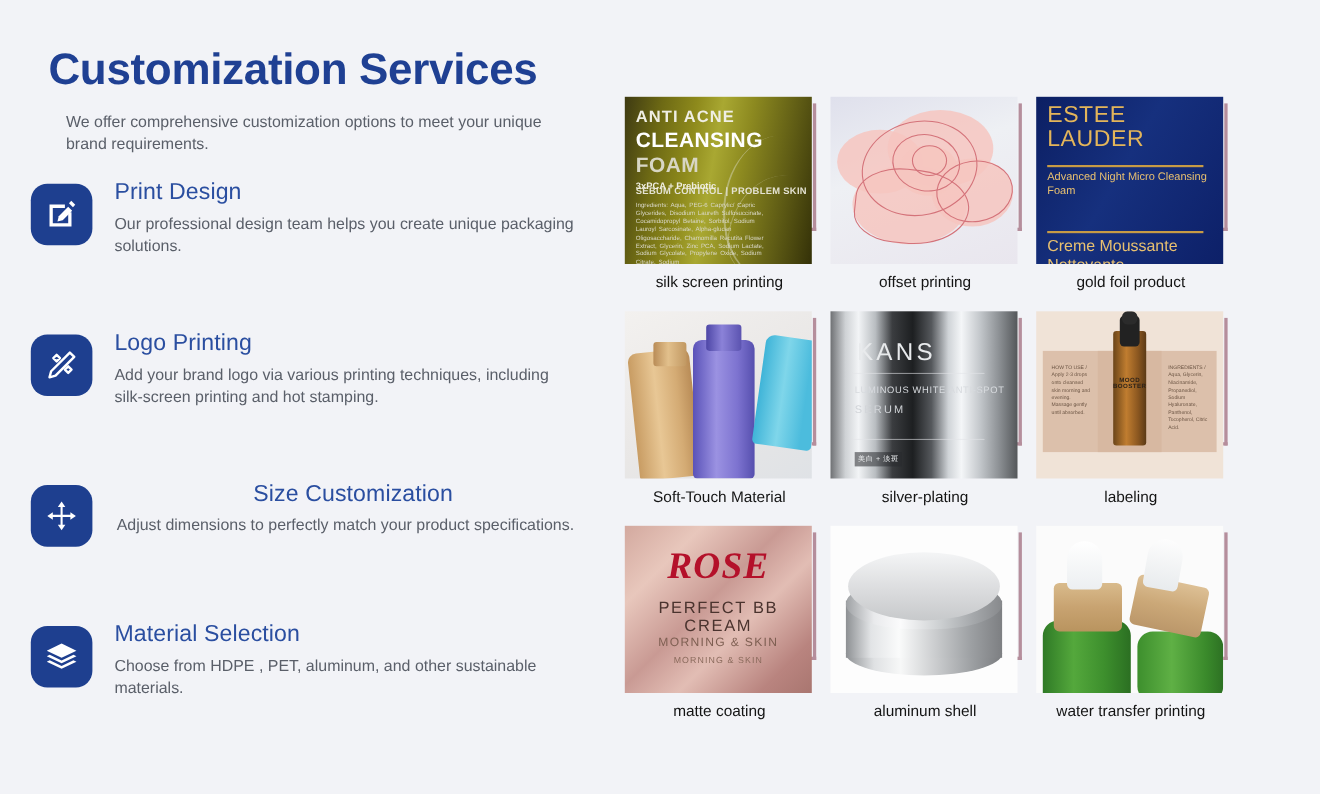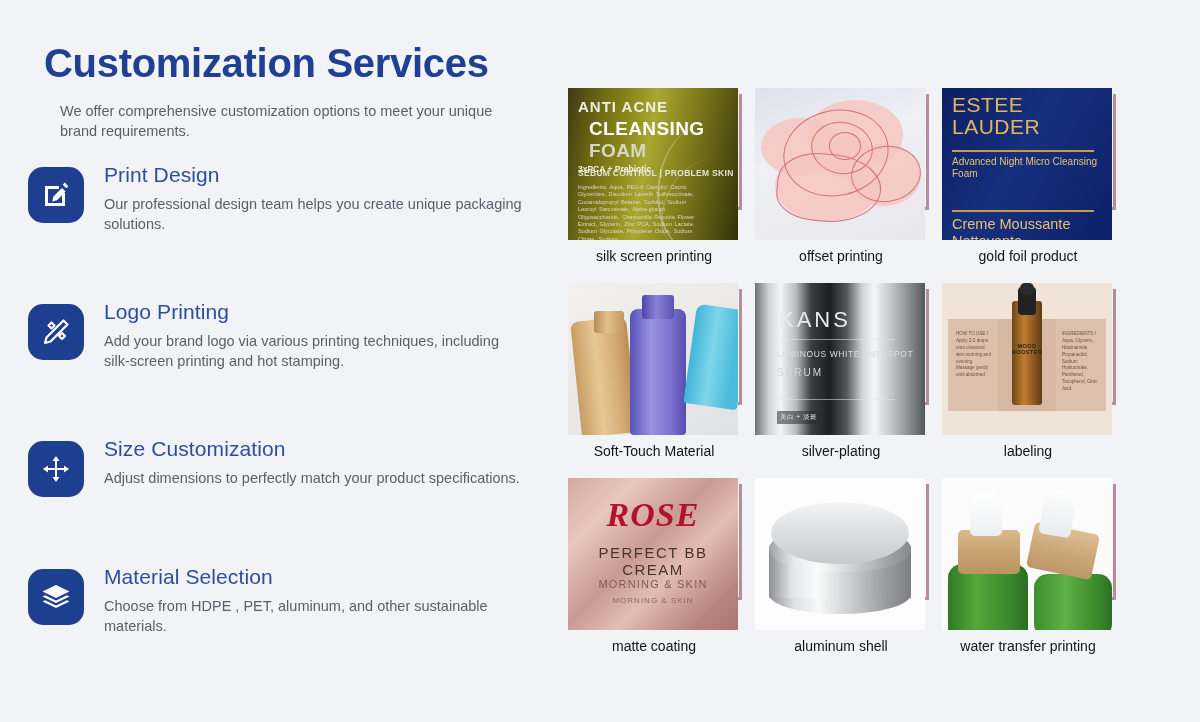--- a/index.html
+++ b/index.html
@@ -19,21 +19,21 @@
     letter-spacing:-0.3px;line-height:1.08;margin:0 0 8px 0;
   }
   .subtitle{
     font-size:14.5px;color:#5a5f69;line-height:1.38;margin:16px;max-width:440px;
   }
 
   .features{position:absolute;left:28px;top:163px;width:510px;}
   .feature{position:relative;min-height:122px;}
   .feature.f1{height:137px;}
   .feature.f2{height:137px;}
-  .feature.f3{height:128px;}
+  .feature.f3{height:128px;text-align:center;}
   .feature.f4{height:120px;}
 
   .ficon{
     position:absolute;left:0;top:4px;
     width:56px;height:56px;border-radius:15px;
     background:#1e3f8f;
     display:flex;align-items:center;justify-content:center;
   }
   .ficon svg{display:block;}
   .ftext{margin-left:76px;padding-top:0;}
@@ -70,21 +70,21 @@
     text-align:center;font-size:14px;color:#141414;line-height:1.2;
     white-space:nowrap;
   }
   .cap-wide{left:-12px;width:196px;}
 
   
   
   .t-silk{background:linear-gradient(100deg,#3e3a12 0%,#6e6a14 18%,#8e8a1c 34%,#a9a832 46%,#8d8a20 60%,#5d5a14 82%,#343108 100%);}
   .t-silk .ln{position:absolute;color:#f2f2ea;font-weight:bold;}
   .t-silk .l1{left:10px;top:10px;font-size:15px;letter-spacing:1px;color:#efeee4;font-weight:600;}
-  .t-silk .l2{left:10px;top:30px;font-size:19px;letter-spacing:.4px;margin-left:11px;}
+  .t-silk .l2{left:10px;top:30px;font-size:19px;letter-spacing:.4px;}
   .t-silk .l2 b{color:#ffffff;}
   .t-silk .l2 i{font-style:normal;color:#d8d6c4;font-weight:600;}
   .t-silk .l3{left:10px;top:68px;font-size:8.5px;letter-spacing:.3px;color:#e4e2d2;margin-top:12px;}
   .t-silk .l4{left:10px;top:76px;font-size:8.5px;color:#f0eee0;}
   .t-silk .blk{
     position:absolute;left:10px;top:96px;width:118px;height:56px;
     font-size:5.6px;line-height:1.32;color:#d9d7c6;overflow:hidden;
     word-spacing:1px;
   }
   .t-silk .swoosh{

